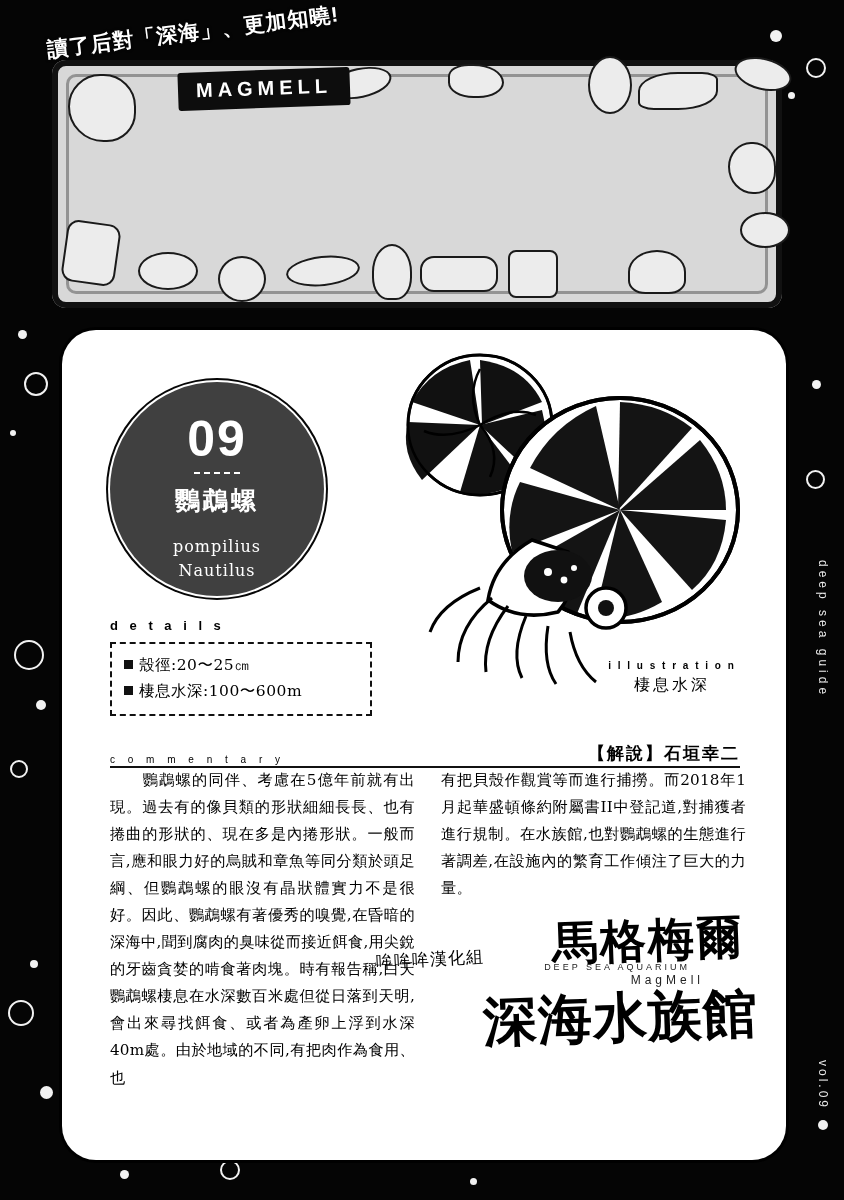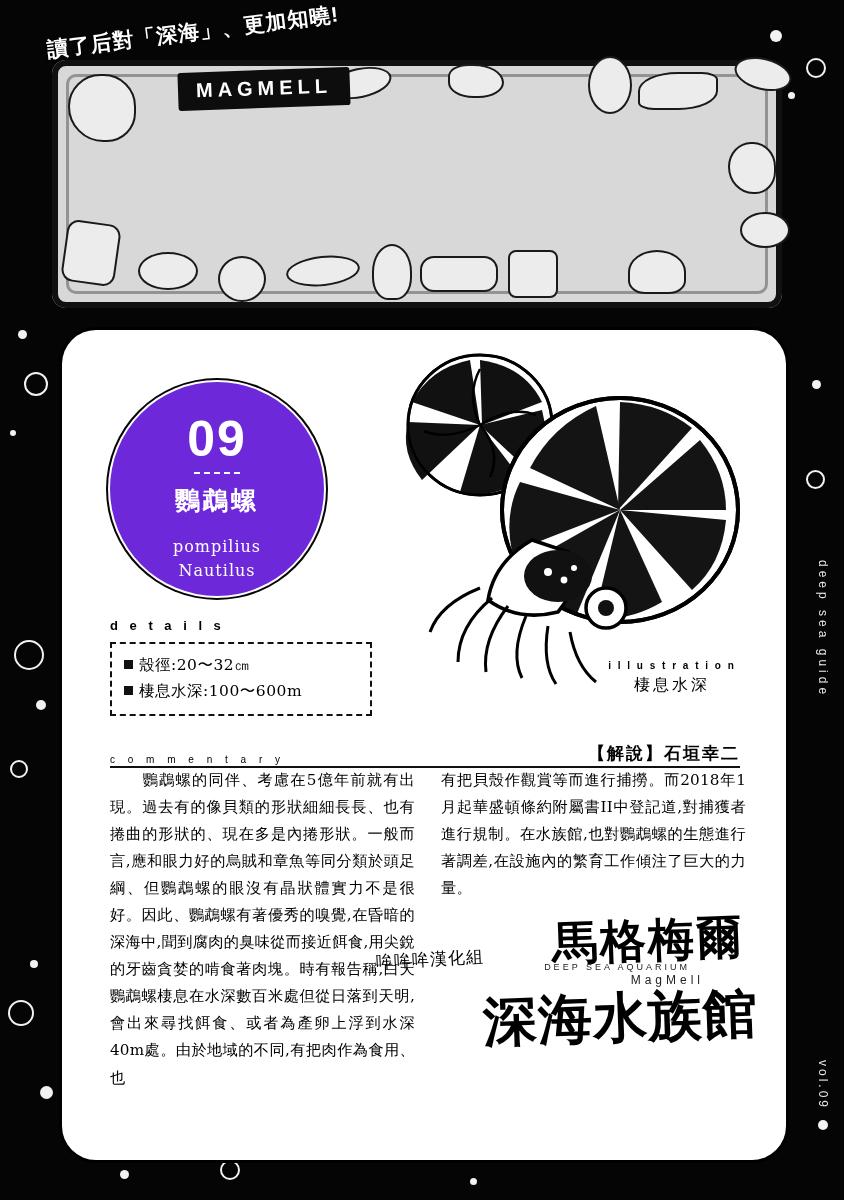--- a/index.html
+++ b/index.html
@@ -119,21 +119,21 @@
   }
 
   
   .medallion {
     position: absolute;
     left: 48px;
     top: 52px;
     width: 214px;
     height: 214px;
     border-radius: 50%;
-    background: #6d28d9;
+    background: #404040;
     color: #fff;
     text-align: center;
     box-shadow: 0 0 0 2px #fff, 0 0 0 4px #060606;
   }
   .medallion .num {
     margin-top: 28px;
     font-size: 50px;
     font-weight: bold;
     letter-spacing: 2px;
     font-family: "Liberation Sans", sans-serif;
@@ -462,21 +462,21 @@
       <div class="name-la">
         <div>pompilius</div>
         <div>Nautilus</div>
       </div>
     </div>
 
     <div class="details">
       <div class="details-head">d e t a i l s</div>
       <div class="details-box">
         <div class="row">
-          <span class="sq"></span><span>殼徑:20〜32㎝</span>
+          <span class="sq"></span><span>殼徑:20〜25㎝</span>
         </div>
         <div class="row">
           <span class="sq"></span><span>棲息水深:100〜600m</span>
         </div>
       </div>
     </div>
 
     <div class="illustration-credit">
       <div class="label">i l l u s t r a t i o n</div>
       <div class="artist">棲息水深</div>

